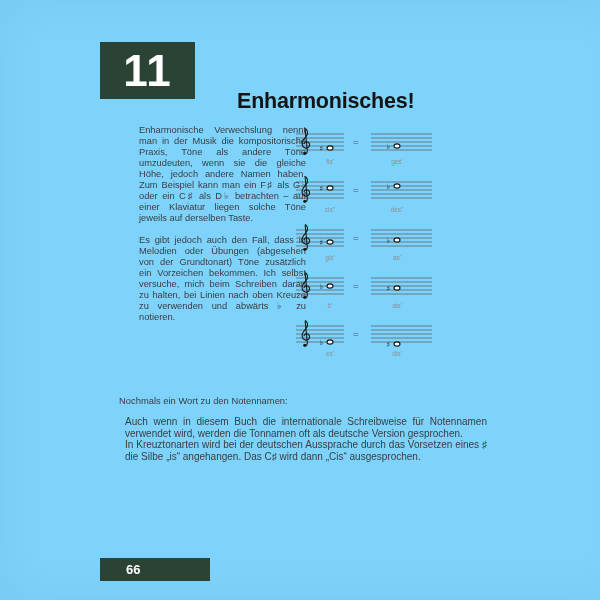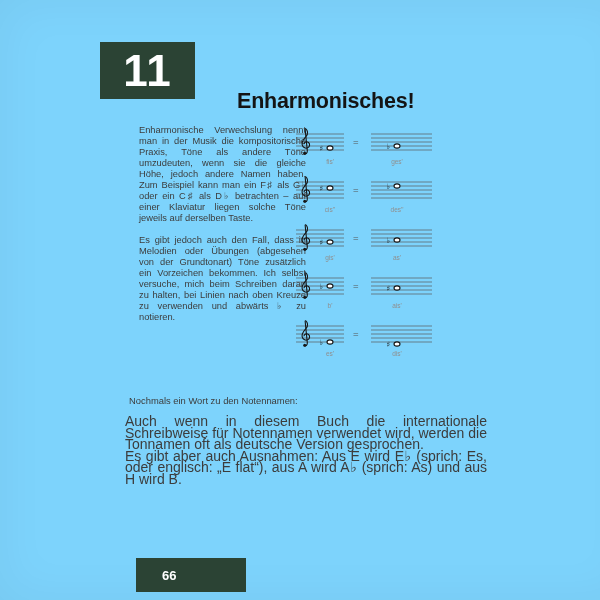--- a/index.html
+++ b/index.html
@@ -27,31 +27,31 @@
   .intro p{margin:0 0 11px 0;}
   .staves{position:absolute;left:292px;top:126px;width:170px;}
   .staves svg{display:block;margin-bottom:4px;}
   .sl{stroke:#5a5a5a;stroke-width:0.7;}
   .cl{fill:none;stroke:#161616;stroke-width:1.1;}
   .nt{fill:#ffffff;stroke:#161616;stroke-width:1.1;}
   .acc{font:7.5px "DejaVu Sans",sans-serif;fill:#161616;}
   .eq{font:9.5px "Liberation Sans",sans-serif;fill:#555;}
   .lbl{font:6.5px "Liberation Sans",sans-serif;fill:#8f8f8f;}
   .notes-heading{
-    position:absolute;left:129px;top:395px;
+    position:absolute;left:119px;top:395px;
     font-size:9.4px;color:#3c3c3c;
   }
   .notes-body{
     position:absolute;left:125px;top:416px;width:362px;
-    font-size:14px;line-height:11.6px;color:#3c3c3c;text-align:justify;
+    font-size:10px;line-height:11.6px;color:#3c3c3c;text-align:justify;
   }
   .notes-body p{margin:0;}
   .footer-bar{
-    position:absolute;left:100px;top:558px;width:110px;height:34px;
-    display:flex;align-items:center;margin-left:36px;
+    position:absolute;left:100px;top:558px;width:110px;height:23px;
+    display:flex;align-items:center;
   }
   .footer-bar span{color:#fff;font-size:13px;font-weight:bold;margin-left:26px;}
 </style>
 </head>
 <body>
 
 <div class="page">
 
   <div class="chapter-box accent-bg" style="background: rgb(43, 67, 52);">
     <span>11</span>
@@ -184,20 +184,20 @@
         <ellipse class="nt" cx="105" cy="26" rx="3" ry="2.1"></ellipse>
         <text class="lbl" x="38" y="38" text-anchor="middle">es'</text>
         <text class="lbl" x="105" y="38" text-anchor="middle">dis'</text>
       </svg>
     </div>
 
   <div class="notes-heading">Nochmals ein Wort zu den Notennamen:</div>
 
   <div class="notes-body">
     <p>Auch wenn in diesem Buch die internationale Schreibweise für Notennamen verwendet wird, werden die Tonnamen oft als deutsche Version gesprochen.</p>
-    <p>Es gibt aber auch Ausnahmen: Aus E wird E♭ (sprich: Es, oder englisch: „E flat“), aus A wird A♭ (sprich: As) und aus H wird B.</p>
+    <p>In Kreuztonarten wird bei der deutschen Aussprache durch das Vorsetzen eines ♯ die Silbe „is“ angehangen. Das C♯ wird dann „Cis“ ausgesprochen.</p>
   </div>
 
   <div class="footer-bar accent-bg" style="background: rgb(43, 67, 52);">
     <span>66</span>
   </div>
 
 </div>
 
 </body></html>

